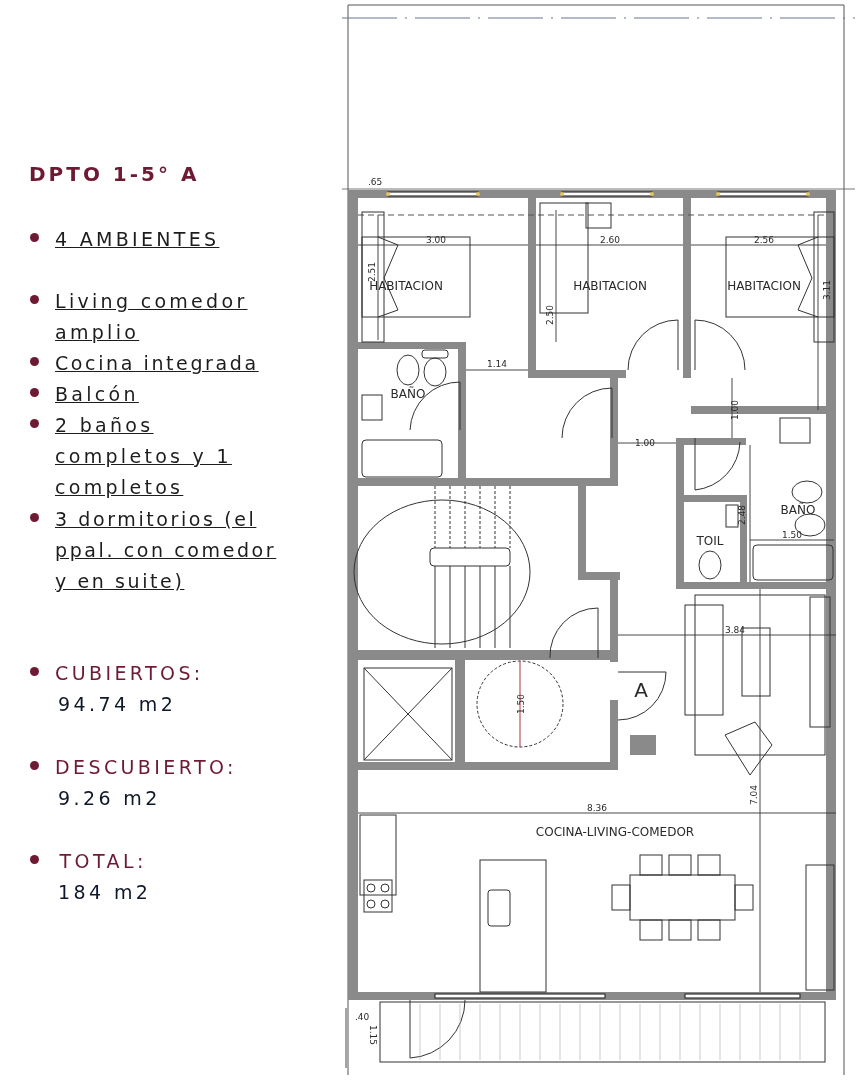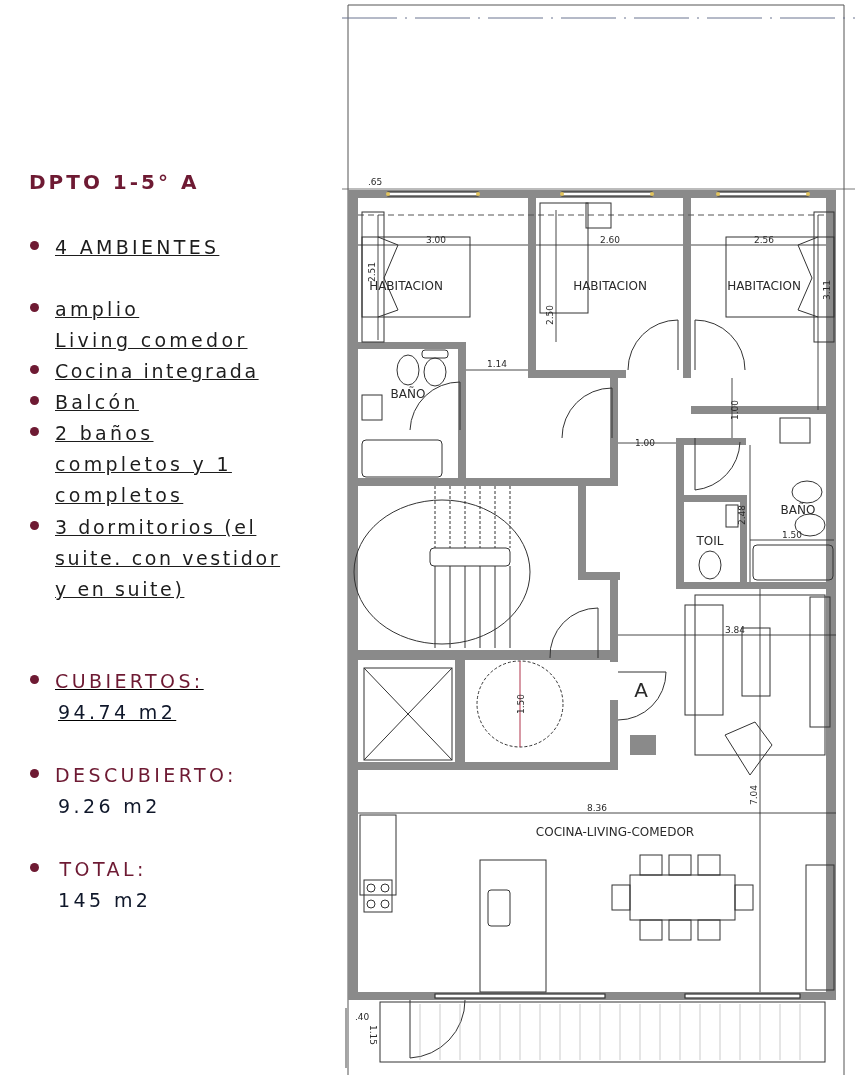--- a/index.html
+++ b/index.html
@@ -1,17 +1,17 @@
 <!DOCTYPE html>
 <html><head>
 <meta charset="utf-8">
 <style>
   html, body { margin:0; padding:0; background:#ffffff; }
   body { width:862px; height:1080px; position:relative; overflow:hidden; font-family:"DejaVu Sans", sans-serif; }
-  .info { position:absolute; left:0; top:12px; width:340px; height:980px; }
+  .info { position:absolute; left:0; top:4px; width:340px; height:980px; }
   .title { position:absolute; left:29px; top:158px; font-family:"DejaVu Sans", sans-serif; font-weight:bold; font-size:20px; letter-spacing:3px; color:#6e1a33; white-space:nowrap; }
   .item { position:absolute; left:30px; display:flex; align-items:flex-start; }
   .dot { width:9px; height:9px; border-radius:50%; background:#6e1a33; margin-top:9px; margin-right:16px; flex:0 0 auto; }
   .txt { font-family:"DejaVu Sans", sans-serif; font-size:19px; line-height:31px; letter-spacing:3.3px; color:#1d1d1d;text-decoration:underline; }
   .txt.small { letter-spacing:2.6px; }
   .area-label { font-family:"DejaVu Sans", sans-serif; font-size:19px; letter-spacing:3.4px; color:#6e1a33; line-height:31px; }
   .area-value { font-family:"DejaVu Sans", sans-serif; font-size:19px; letter-spacing:3.4px; color:#0f172a; line-height:31px; padding-left:3px; }
   .plan { position:absolute; left:340px; top:0; width:522px; height:1080px; }
   .plan svg { position:absolute; left:0; top:0; }
   .lbl { font-family:"DejaVu Sans", sans-serif; fill:#2a2a2a; }
@@ -25,22 +25,22 @@
   <div class="item" style="top:220px;">
     <span class="dot"></span>
     <div class="txt">
       <div>4 AMBIENTES</div>
     </div>
   </div>
 
   <div class="item" style="top:282px;">
     <span class="dot"></span>
     <div class="txt">
+      <div>Living comedor</div>
       <div>amplio</div>
-      <div>Living comedor</div>
     </div>
   </div>
 
   <div class="item" style="top:344px;justify-content:center;">
     <span class="dot"></span>
     <div class="txt small">
       <div>Cocina integrada</div>
     </div>
   </div>
 
@@ -57,46 +57,46 @@
       <div>2 baños</div>
       <div>completos y 1</div>
       <div>completos</div>
     </div>
   </div>
 
   <div class="item" style="top:500px;">
     <span class="dot"></span>
     <div class="txt small">
       <div>3 dormitorios (el</div>
-      <div>suite. con vestidor</div>
+      <div>ppal. con comedor</div>
       <div>y en suite)</div>
     </div>
   </div>
 
-  <div class="item" style="top:654px;text-decoration:underline;">
+  <div class="item" style="top:654px;">
     <span class="dot"></span>
     <div>
       <div class="area-label">CUBIERTOS:</div>
       <div class="area-value">94.74 m2</div>
     </div>
   </div>
 
   <div class="item" style="top:748px;justify-content:center;">
     <span class="dot"></span>
     <div>
       <div class="area-label">DESCUBIERTO:</div>
       <div class="area-value">9.26 m2</div>
     </div>
   </div>
 
   <div class="item" style="top:842px;text-align:center;">
     <span class="dot"></span>
     <div>
       <div class="area-label">TOTAL:</div>
-      <div class="area-value">145 m2</div>
+      <div class="area-value">184 m2</div>
     </div>
   </div>
 </div>
 
 <div class="plan">
   <svg width="522" height="1080" viewBox="0 0 522 1080" xmlns="http://www.w3.org/2000/svg">
 
     <g stroke="#555" stroke-width="1" fill="none">
       <line x1="8" y1="5" x2="8" y2="1075"></line>
       <line x1="8" y1="5" x2="504" y2="5"></line>

